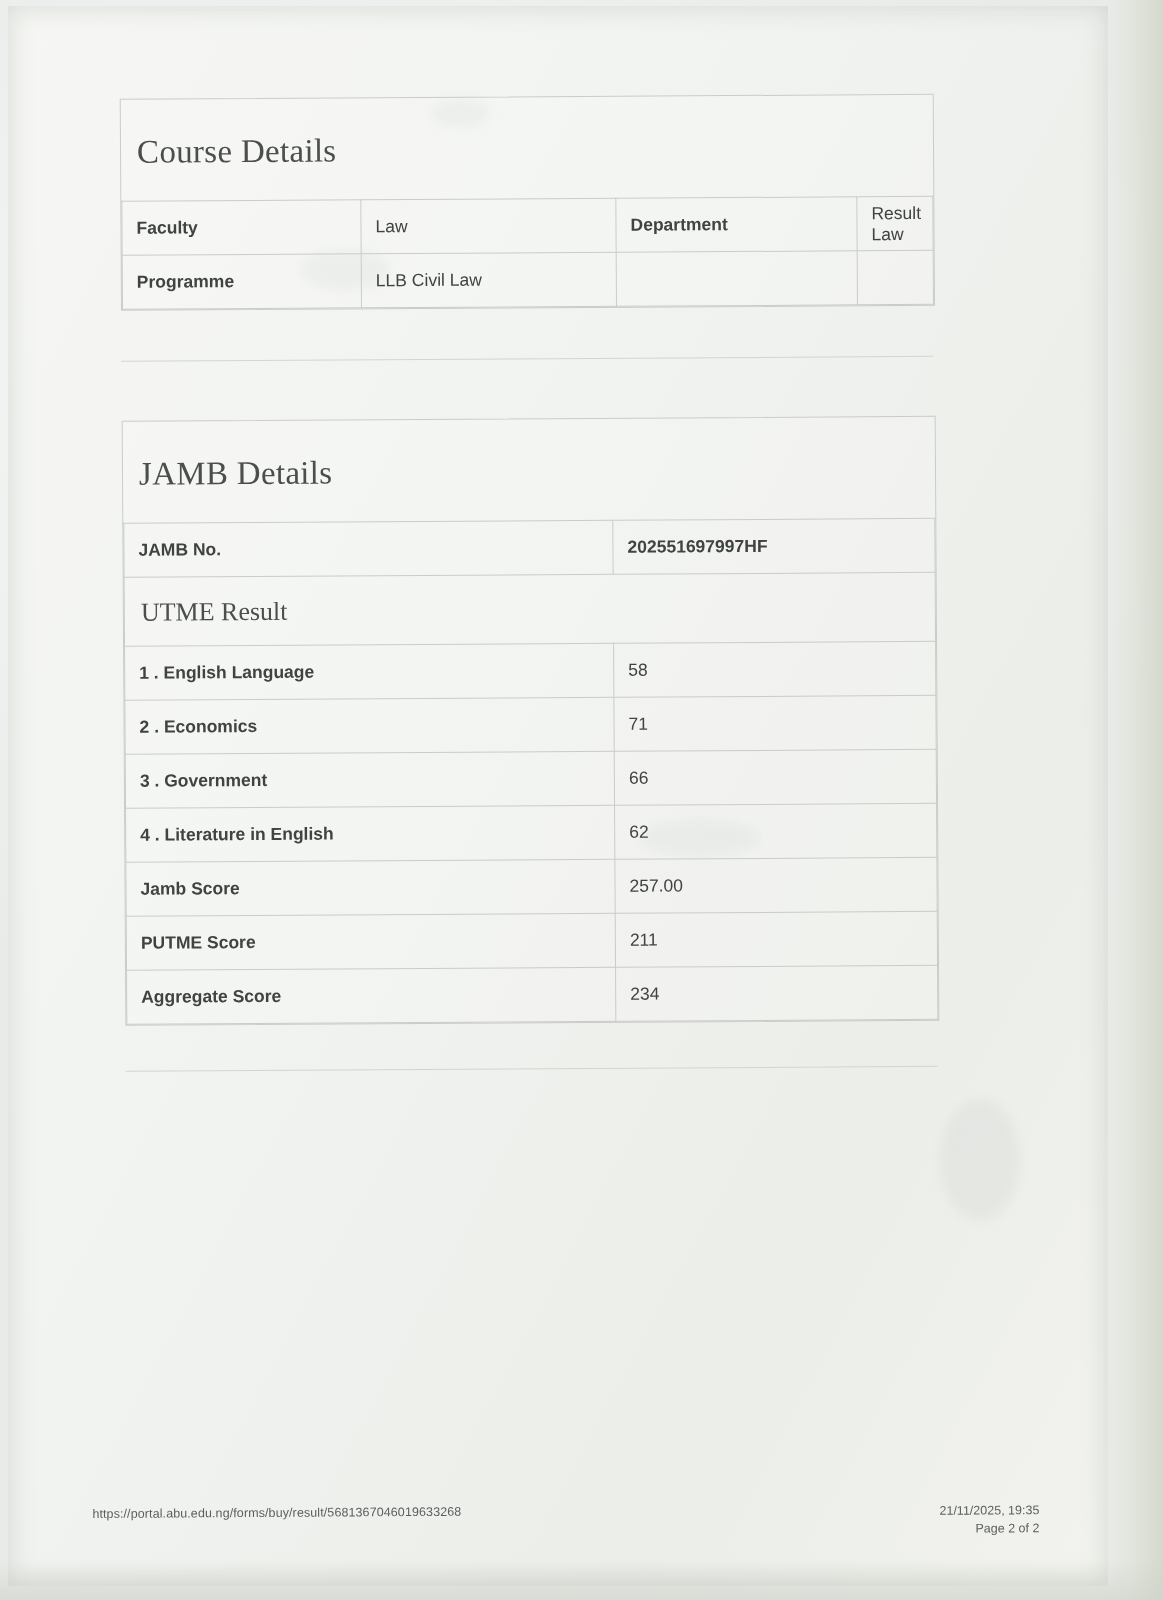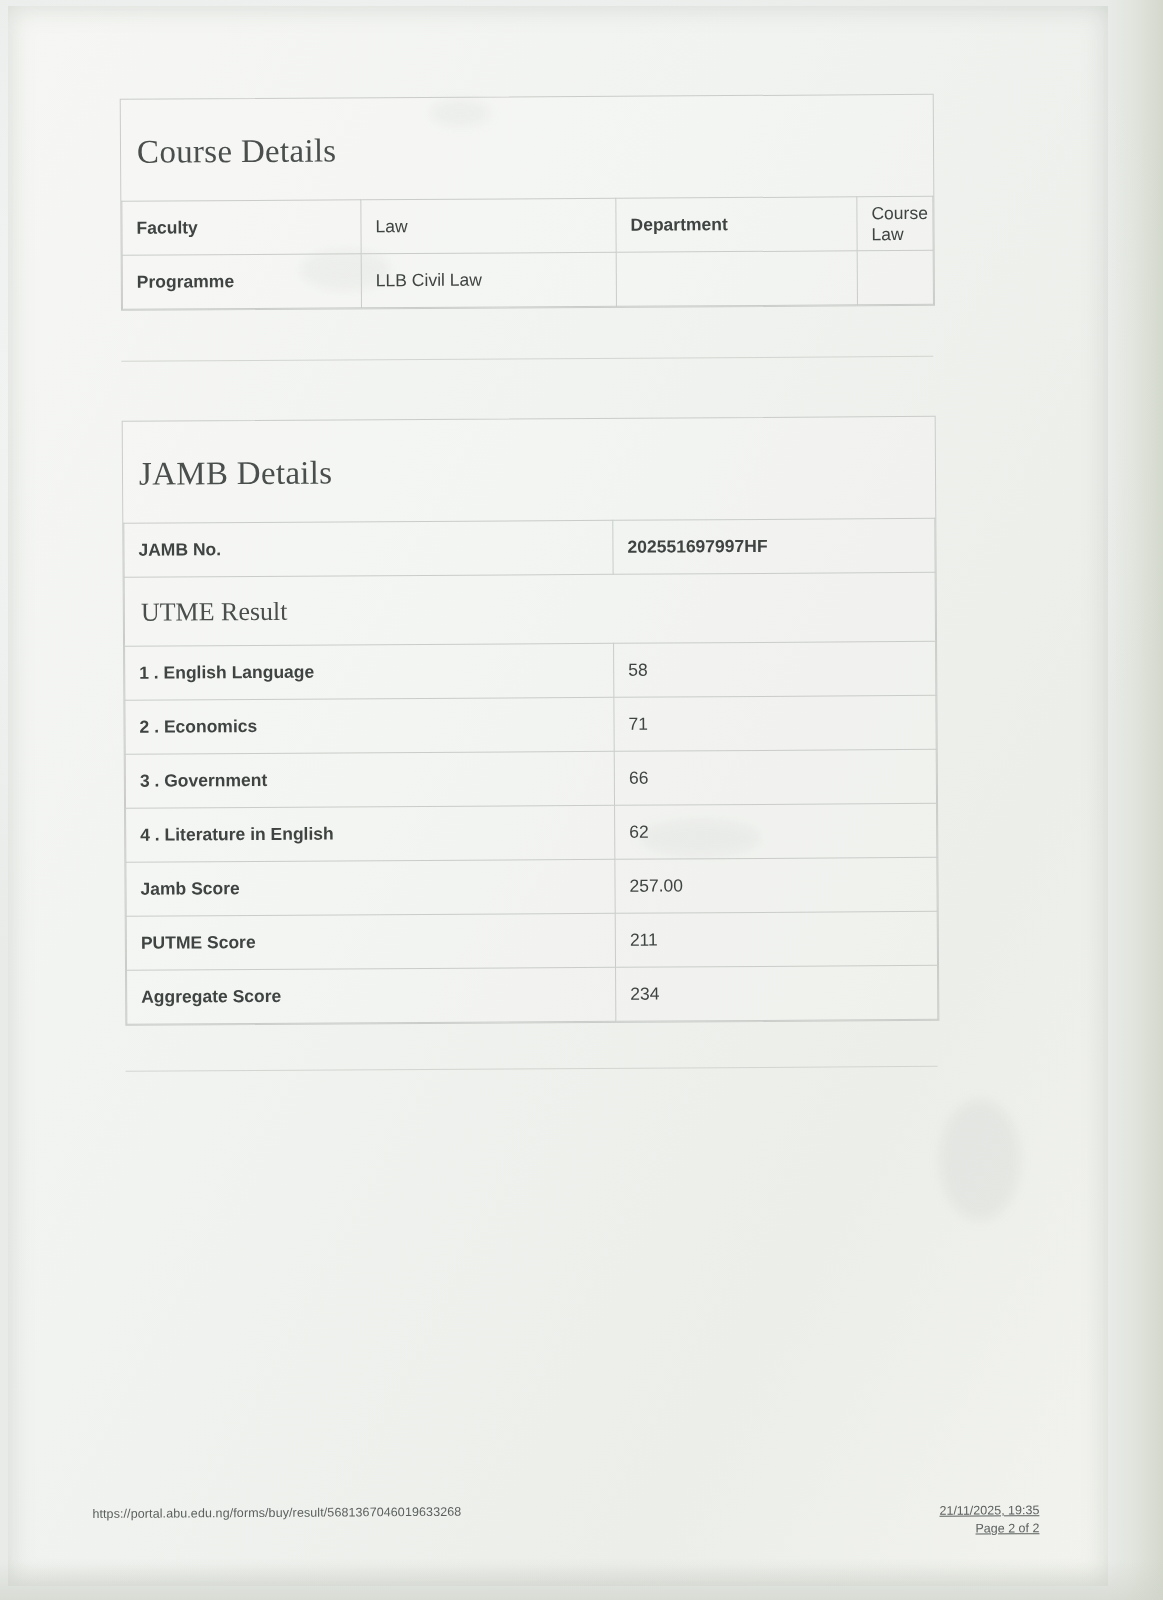--- a/index.html
+++ b/index.html
@@ -130,21 +130,20 @@
     position: absolute;
     left: 88px;
     top: 0;
     letter-spacing: 0.1px;
   }
   .footer-right {
     position: absolute;
     right: 128px;
     top: 0;
     text-align: right;
-    text-decoration: underline;
   }
   .footer-right div { line-height: 18px; }
 
   .tilt {
     transform: rotate(-0.35deg);
     transform-origin: 50% 50%;
   }
 </style>
 </head>
 <body>
@@ -162,21 +161,21 @@
 <div class="content tilt">
 
   <div class="card" style="left:124px; top:96px; width:812px;">
     <div class="card-title">Course Details</div>
     <table class="tbl">
       <tbody>
           <tr>
         <td class="lbl" style="width:210px;">Faculty</td>
         <td class="val" style="width:226px;">Law</td>
         <td class="lbl" style="width:212px;">Department</td>
-        <td class="val">Course Law</td>
+        <td class="val">Result Law</td>
       </tr>
       <tr>
         <td class="lbl">Programme</td>
         <td class="val">LLB Civil Law</td>
         <td class="noborder"></td>
         <td class="noborder"></td>
       </tr>
     </tbody>
       </table>
   </div>

